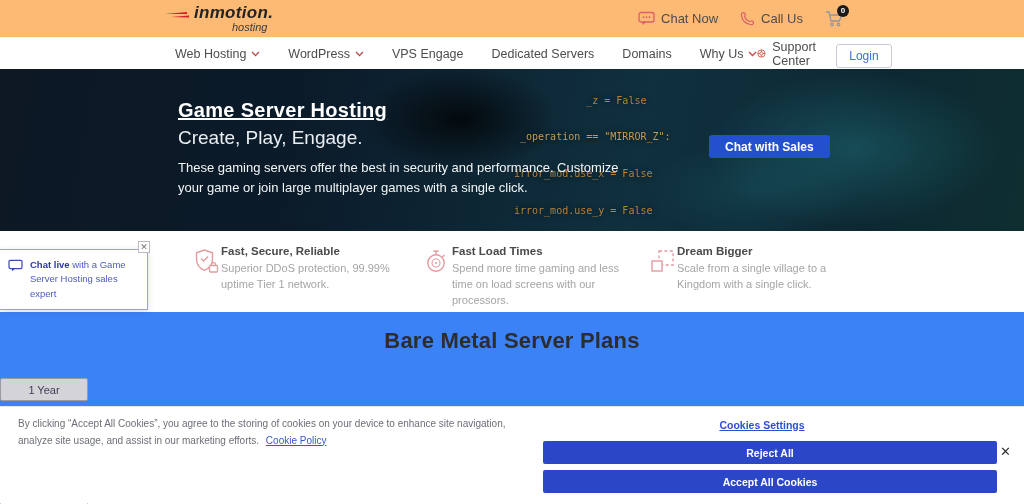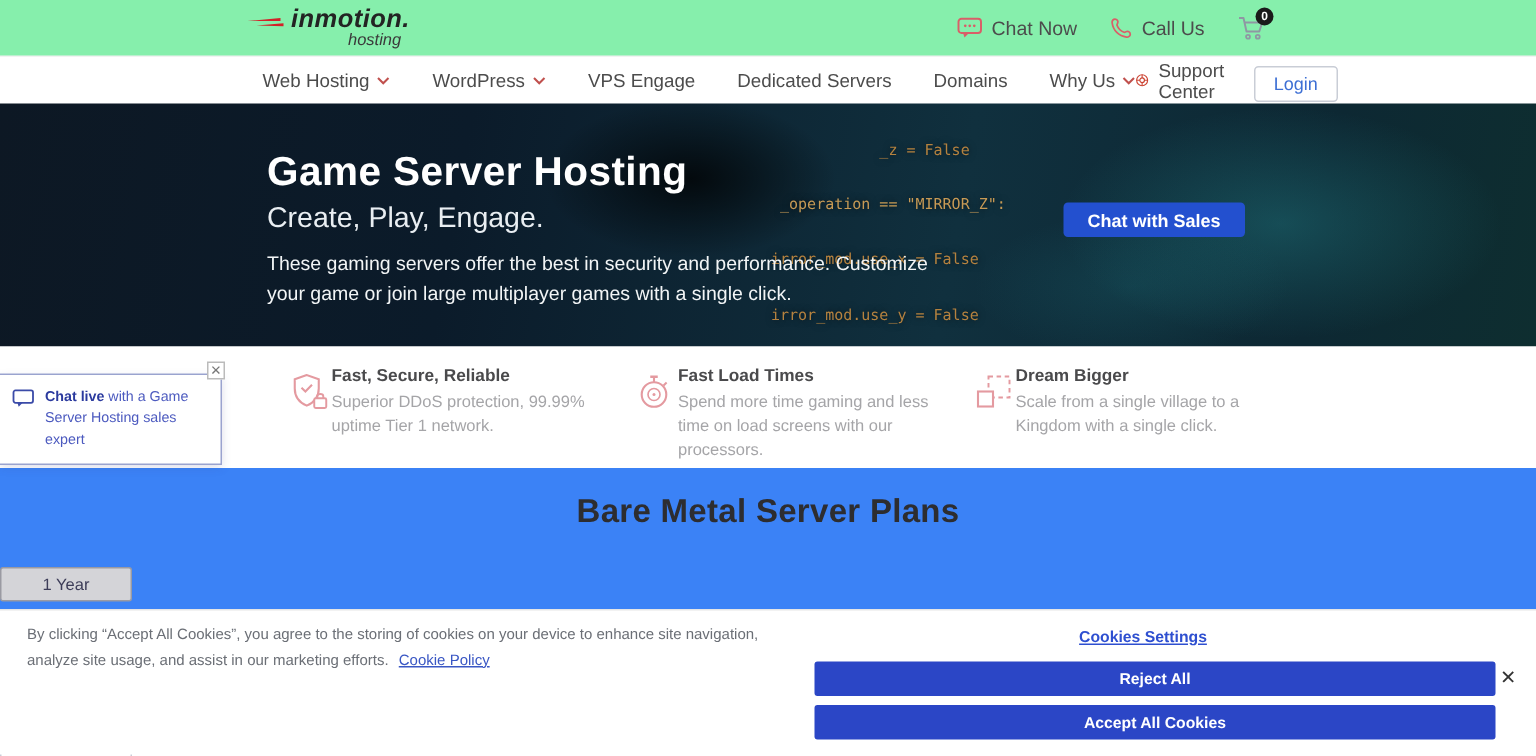--- a/index.html
+++ b/index.html
@@ -11,21 +11,21 @@
     overflow:hidden;
     color:#333;
   }
 
   
   .header-top {
     height:38px; display:flex; align-items:center;
     justify-content:space-between;
     padding:0 180px 0 165px;
     border-bottom:1px solid #f2f2f2;
-    background:#86efac;
+    background:#fdba74;
   }
   .logo { display:flex; align-items:flex-start; gap:3px; cursor:pointer; }
   .logo-swoosh { margin-top:7px; }
   .logo-textcol { display:flex; flex-direction:column; line-height:1; }
   .logo-brand { font-style:italic; font-weight:bold; font-size:17px; color:#232323; letter-spacing:.3px; }
   .logo-sub { font-style:italic; font-size:11px; color:#3a3a3a; margin-left:38px; margin-top:1px; }
   .header-top-right { display:flex; align-items:center; gap:22px; }
   .hdr-link { display:flex; align-items:center; gap:6px; font-size:13px; color:#4c4c4c; cursor:pointer; }
   .cart-wrap { position:relative; cursor:pointer; }
   .cart-badge {
@@ -55,21 +55,21 @@
     position:relative; height:162px; overflow:hidden;
     background:linear-gradient(100deg,#0d1824 0%,#0b1b2a 30%,#10303e 62%,#0d2833 85%,#0e2e30 100%);
   }
   .hero-glow1 { position:absolute; right:-40px; top:-30px; width:420px; height:220px;
     background:radial-gradient(closest-side, rgba(45,170,175,.28), rgba(45,170,175,0) 70%); }
   .hero-glow2 { position:absolute; left:330px; top:-20px; width:260px; height:140px;
     background:radial-gradient(closest-side, rgba(0,0,0,.75), rgba(0,0,0,0) 75%); }
   .hero-glow3 { position:absolute; right:120px; bottom:-30px; width:300px; height:140px;
     background:radial-gradient(closest-side, rgba(35,140,150,.18), rgba(35,140,150,0) 70%); }
   .hero-content { position:absolute; left:178px; top:30px; z-index:3; max-width:480px; }
-  .hero-title { color:#fff; font-size:27px; font-weight:bold; letter-spacing:.3px; }
+  .hero-title { color:#fff; font-size:20px; font-weight:bold; letter-spacing:.3px;text-decoration:underline; }
   .hero-subtitle { color:#e9eef2; font-size:19px; margin-top:5px; font-weight:normal; }
   .hero-desc { color:#f2f5f6; font-size:13px; line-height:1.55; margin-top:9px; max-width:455px; }
   .hero-cta {
     position:absolute; left:709px; top:66px; z-index:4;
     background:#2350cf; color:#fff; border:none; border-radius:3px;
     font-size:12px; font-weight:bold; padding:5px 16px; height:23px; cursor:pointer;
     font-family:"Liberation Sans",sans-serif;
   }
   .hero-code {
     position:absolute; left:514px; top:1px; z-index:2;

